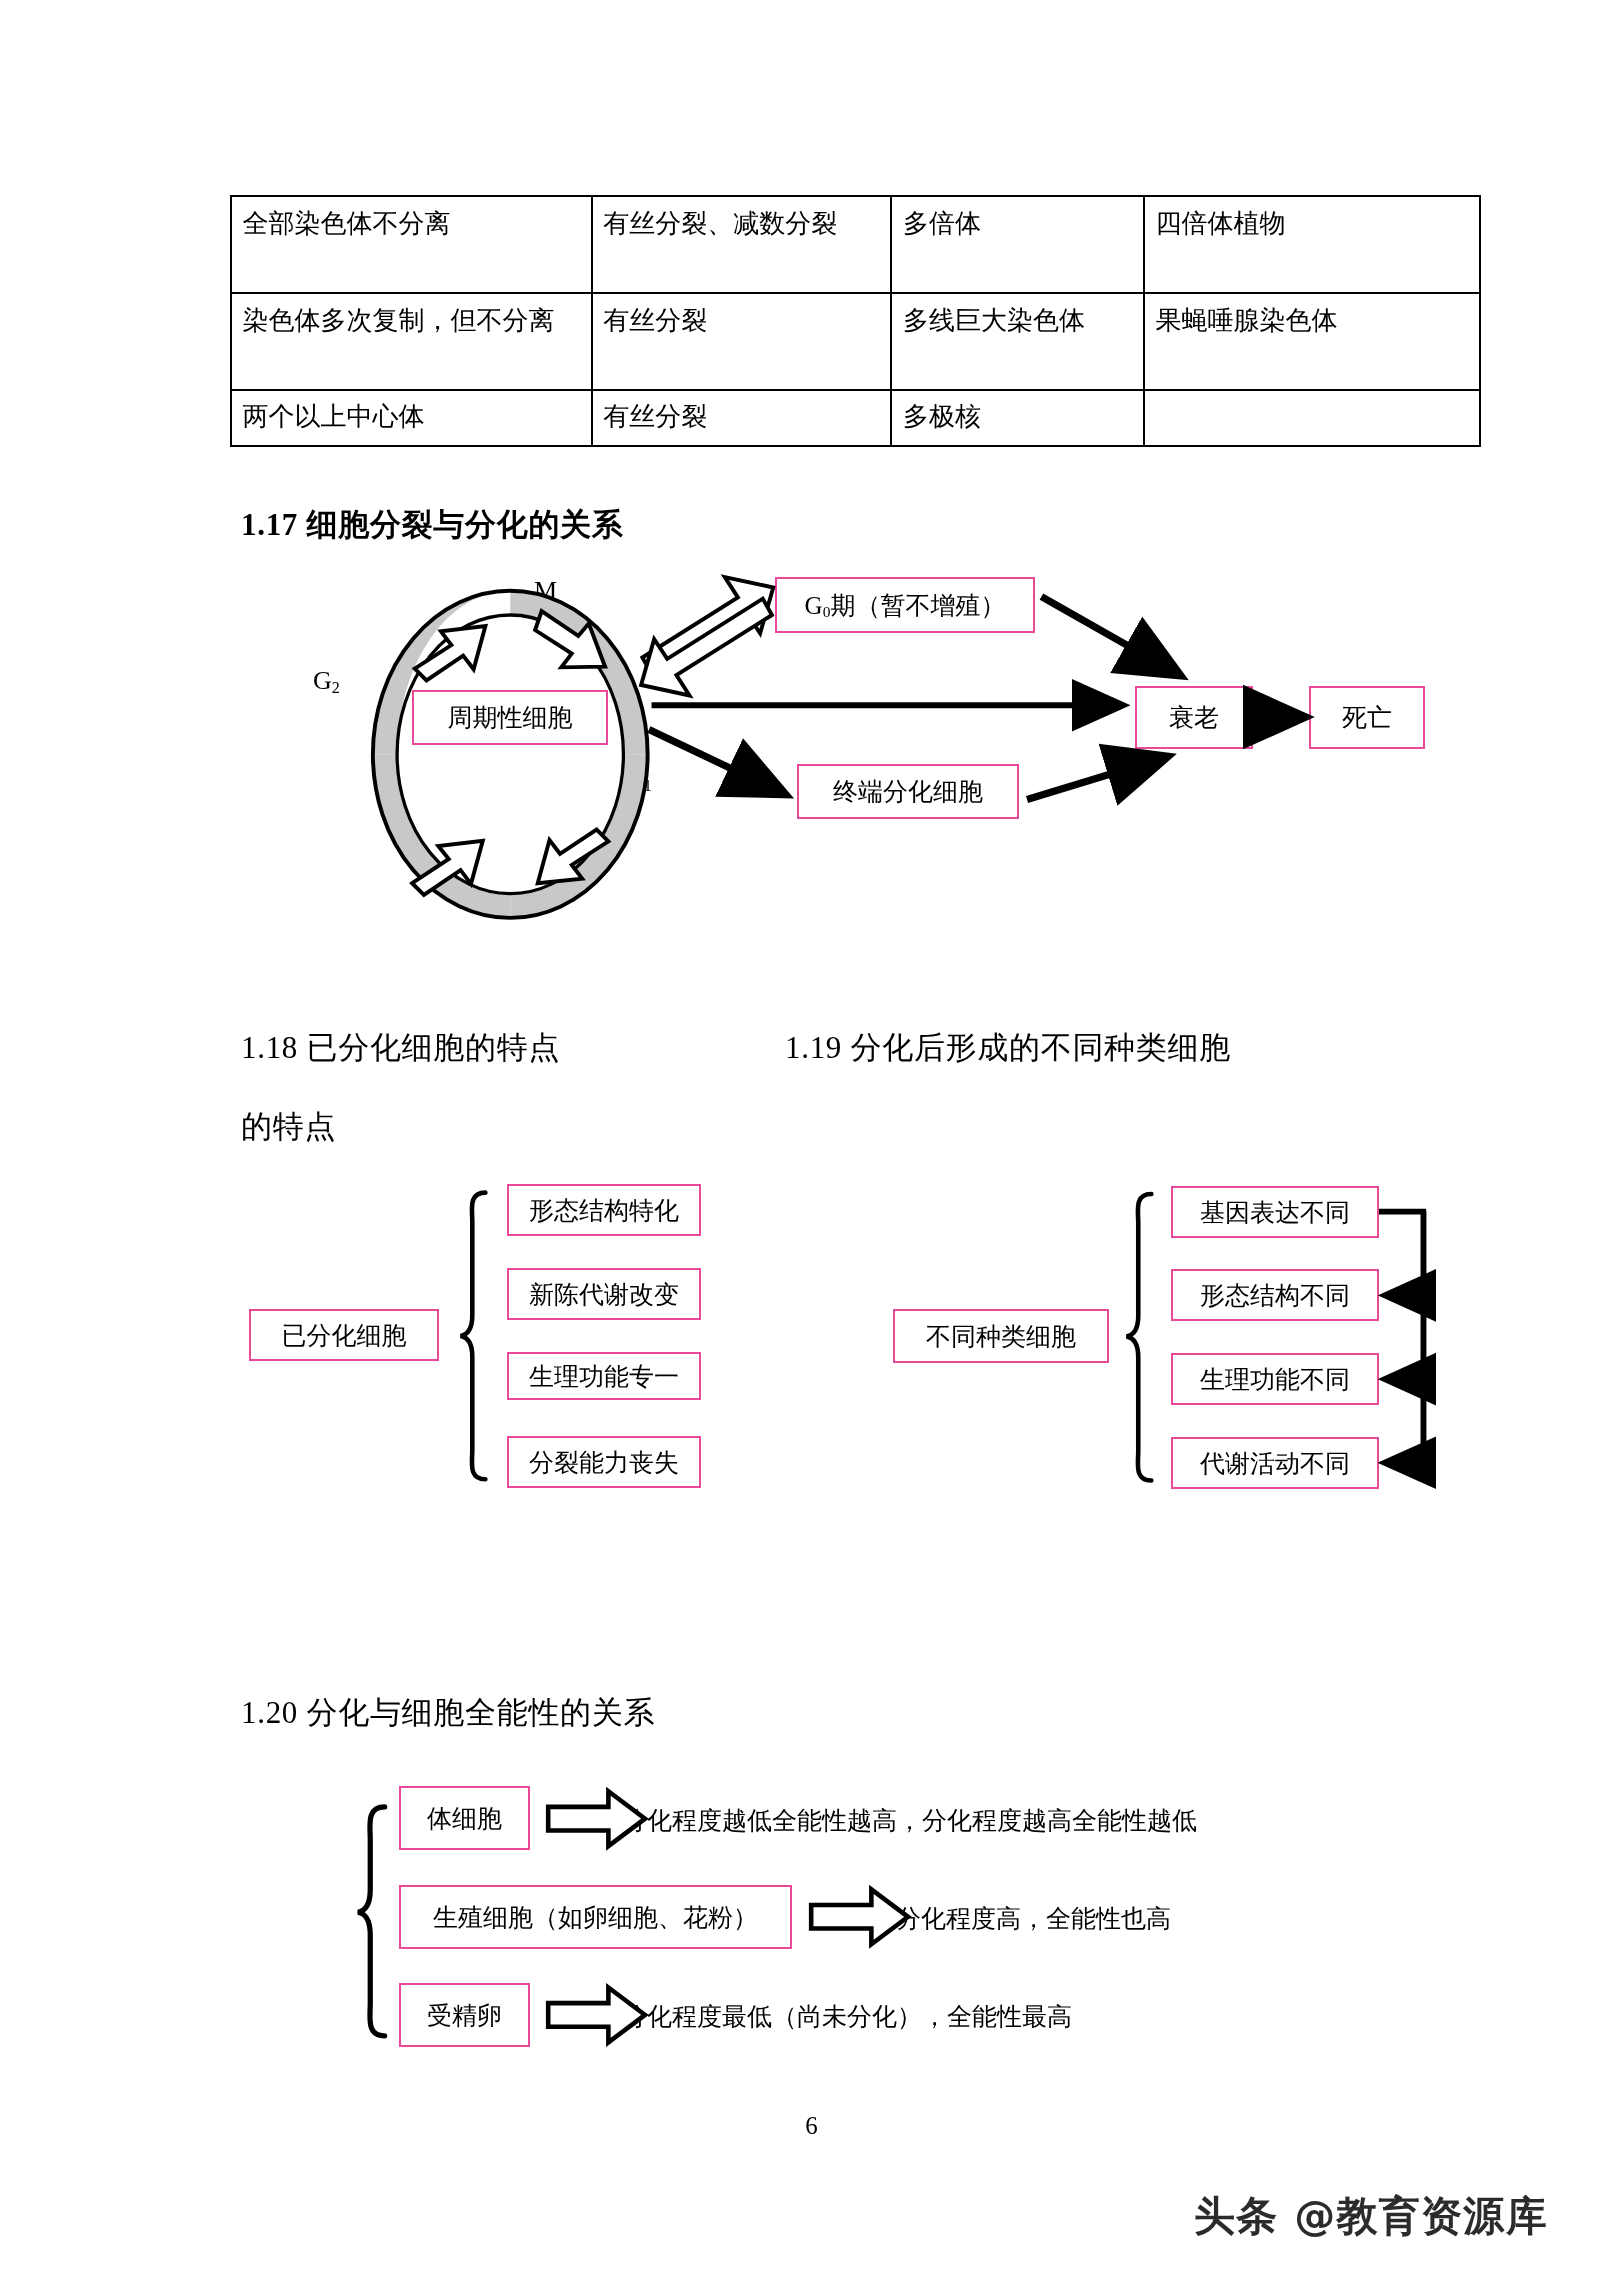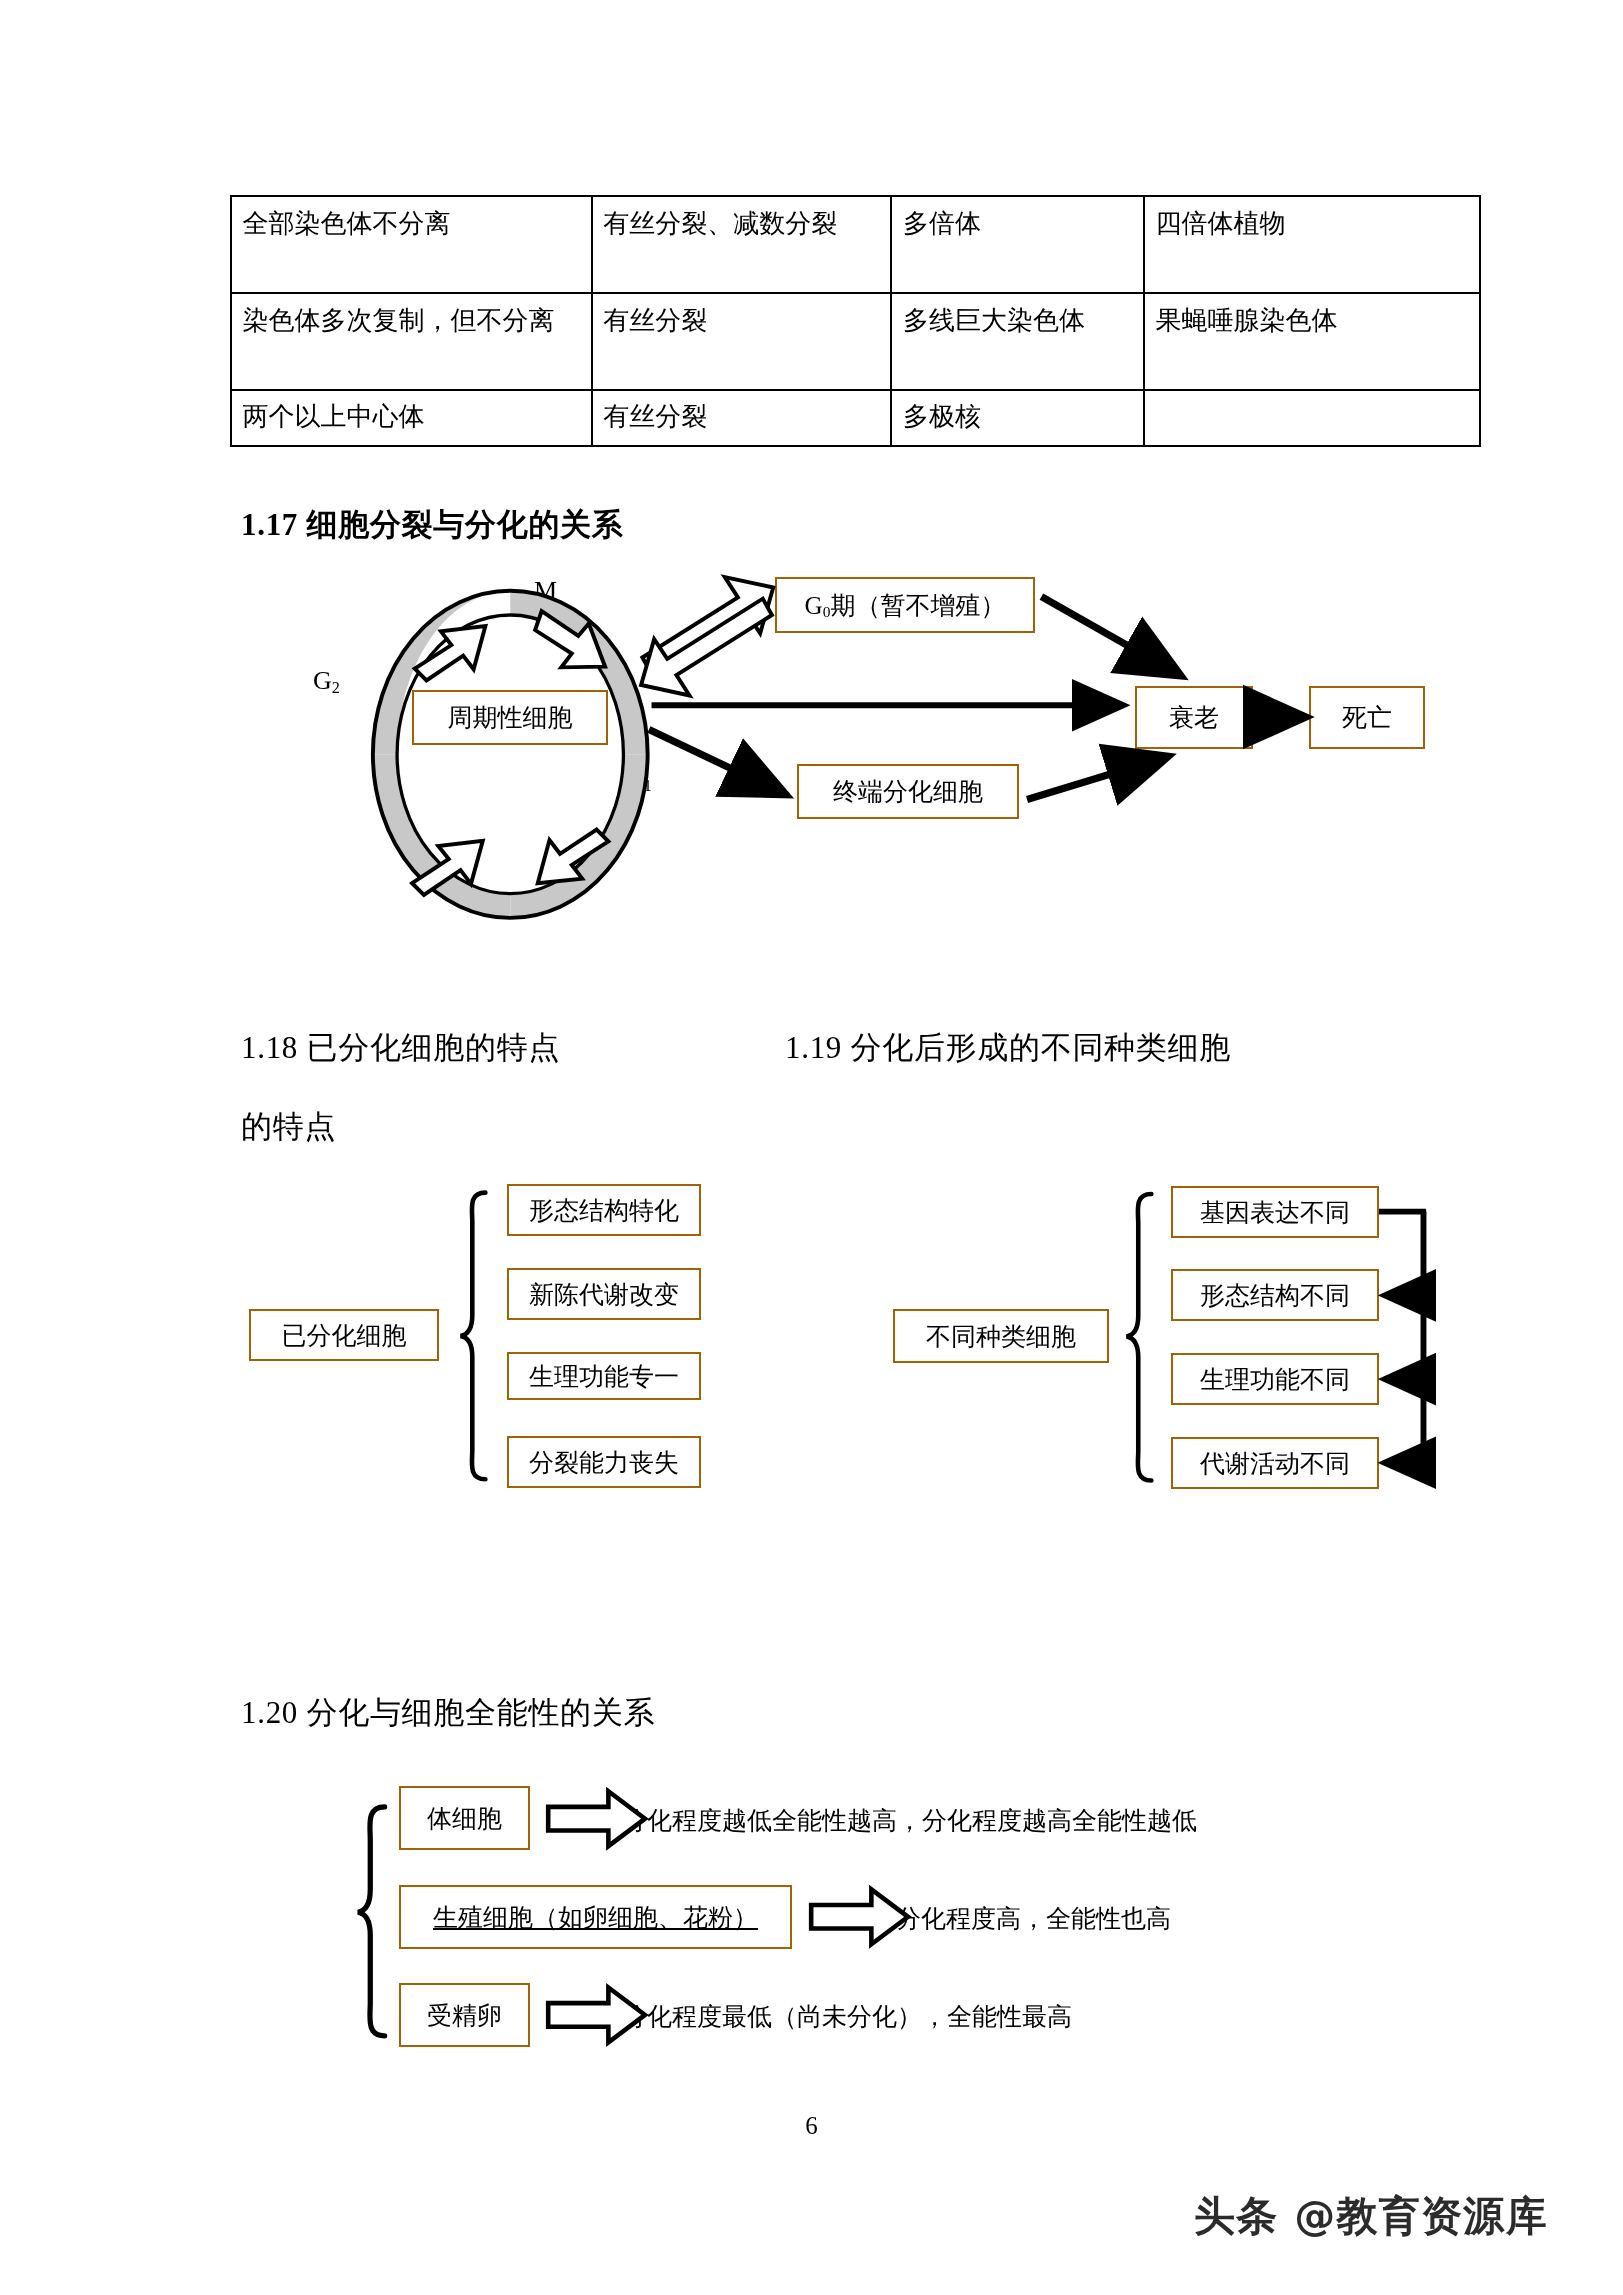--- a/index.html
+++ b/index.html
@@ -36,21 +36,21 @@
     position:absolute;
     font-size:31px;
     font-family:"Liberation Serif","DejaVu Serif",serif;
     letter-spacing:0.7px;
     white-space:nowrap;
   }
 
   
   .bx {
     position:absolute;
-    border:2px solid #a16207;
+    border:2px solid #ec4899;
     background:#fff;
     display:flex; align-items:center; justify-content:center;
     font-size:25px;
     font-family:"Liberation Serif","DejaVu Serif",serif;
     box-sizing:border-box;
     white-space:nowrap;
   }
 
   .plain {
     position:absolute;
@@ -178,21 +178,21 @@
     <span>代谢活动不同</span>
   </div>
 
   <div class="h-sec" style="left:241px; top:1692px;">1.20 分化与细胞全能性的关系</div>
 
   <div class="bx" style="left:399px; top:1786px; width:131px; height:64px;">
     <span>体细胞</span>
   </div>
   <div class="plain" style="left:622px; top:1804px;">分化程度越低全能性越高，分化程度越高全能性越低</div>
 
-  <div class="bx" style="left:399px; top:1885px; width:393px; height:64px;text-decoration:underline;">
+  <div class="bx" style="left:399px; top:1885px; width:393px; height:64px;">
     <span>生殖细胞（如卵细胞、花粉）</span>
   </div>
   <div class="plain" style="left:896px; top:1902px;">分化程度高，全能性也高</div>
 
   <div class="bx" style="left:399px; top:1983px; width:131px; height:64px;">
     <span>受精卵</span>
   </div>
   <div class="plain" style="left:622px; top:2000px;">分化程度最低（尚未分化），全能性最高</div>
 
   <svg class="layer" viewBox="0 0 2481 3508">

